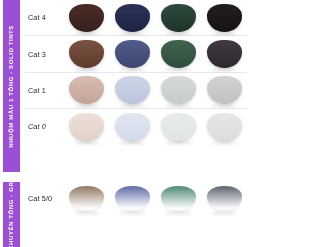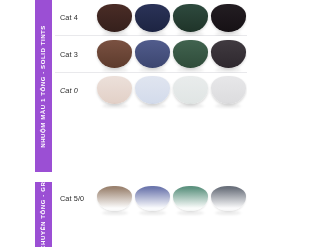--- a/index.html
+++ b/index.html
@@ -12,21 +12,20 @@
     height: 247px;
     font-family: "Liberation Sans", sans-serif;
     overflow: hidden;
     position: relative;
   }
 
   .chart {
     position: absolute;
     inset: 0;
     background: #ffffff;
-    margin-left: 32px;
   }
 
   
   .side-tab {
     position: absolute;
     left: 3px;
     width: 17px;
     background: #9b4fd4;
     display: flex;
     align-items: center;
@@ -172,20 +171,37 @@
           <div class="cell">
               <div class="lens" style="background: linear-gradient(rgb(65, 99, 79) 0%, rgb(47, 76, 58) 100%);"></div>
             </div>
           <div class="cell">
               <div class="lens" style="background: linear-gradient(rgb(64, 58, 64) 0%, rgb(46, 40, 46) 100%);"></div>
             </div>
         </div>
       </div>
 
 
+      <div class="row">
+        <div class="row-label">Cat 1</div>
+        <div class="cells">
+          <div class="cell">
+              <div class="lens" style="background: linear-gradient(rgb(214, 189, 180) 0%, rgb(196, 163, 150) 100%);"></div>
+            </div>
+          <div class="cell">
+              <div class="lens" style="background: linear-gradient(rgb(205, 212, 230) 0%, rgb(188, 197, 221) 100%);"></div>
+            </div>
+          <div class="cell">
+              <div class="lens" style="background: linear-gradient(rgb(214, 218, 218) 0%, rgb(198, 204, 203) 100%);"></div>
+            </div>
+          <div class="cell">
+              <div class="lens" style="background: linear-gradient(rgb(210, 210, 212) 0%, rgb(193, 193, 196) 100%);"></div>
+            </div>
+        </div>
+      </div>
 
       <div class="row">
         <div class="row-label">Cat 0</div>
         <div class="cells">
           <div class="cell">
               <div class="lens" style="background: linear-gradient(rgb(236, 224, 218) 0%, rgb(226, 208, 199) 100%);"></div>
             </div>
           <div class="cell">
               <div class="lens" style="background: linear-gradient(rgb(224, 229, 240) 0%, rgb(211, 219, 235) 100%);"></div>
             </div>

